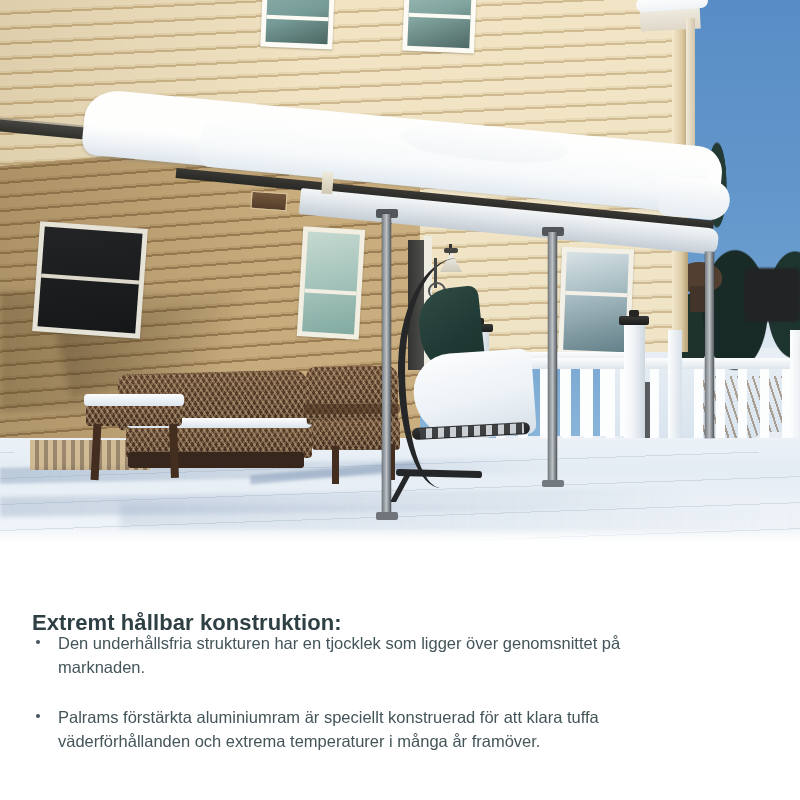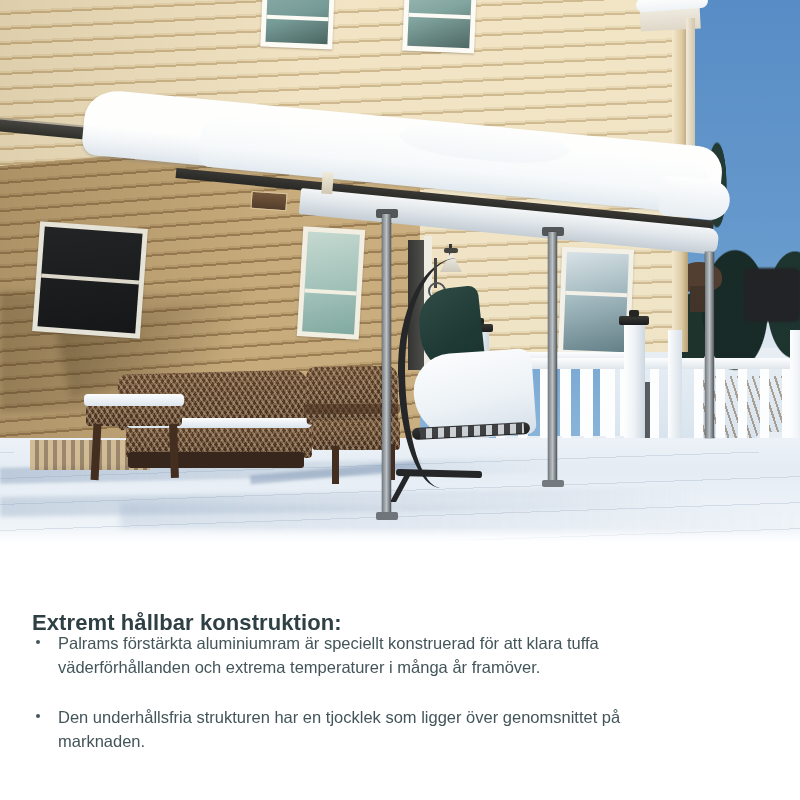--- a/index.html
+++ b/index.html
@@ -559,22 +559,22 @@
     <div class="layer grade"></div>
     <div class="layer bottom-fade"></div>
   </div>
 
   <div class="content">
     <h2 class="heading">Extremt hållbar konstruktion:</h2>
 
     <ul class="bullets">
       <li>
         <span class="dot"></span>
-        <span>Palrams förstärkta aluminiumram är speciellt konstruerad för att klara tuffa väderförhållanden och extrema temperaturer i många år framöver.</span>
+        <span>Den underhållsfria strukturen har en tjocklek som ligger över genomsnittet på marknaden.</span>
       </li>
       <li>
         <span class="dot"></span>
-        <span>Den underhållsfria strukturen har en tjocklek som ligger över genomsnittet på marknaden.</span>
+        <span>Palrams förstärkta aluminiumram är speciellt konstruerad för att klara tuffa väderförhållanden och extrema temperaturer i många år framöver.</span>
       </li>
     </ul>
   </div>
 
 </div>
 
 </body></html>

